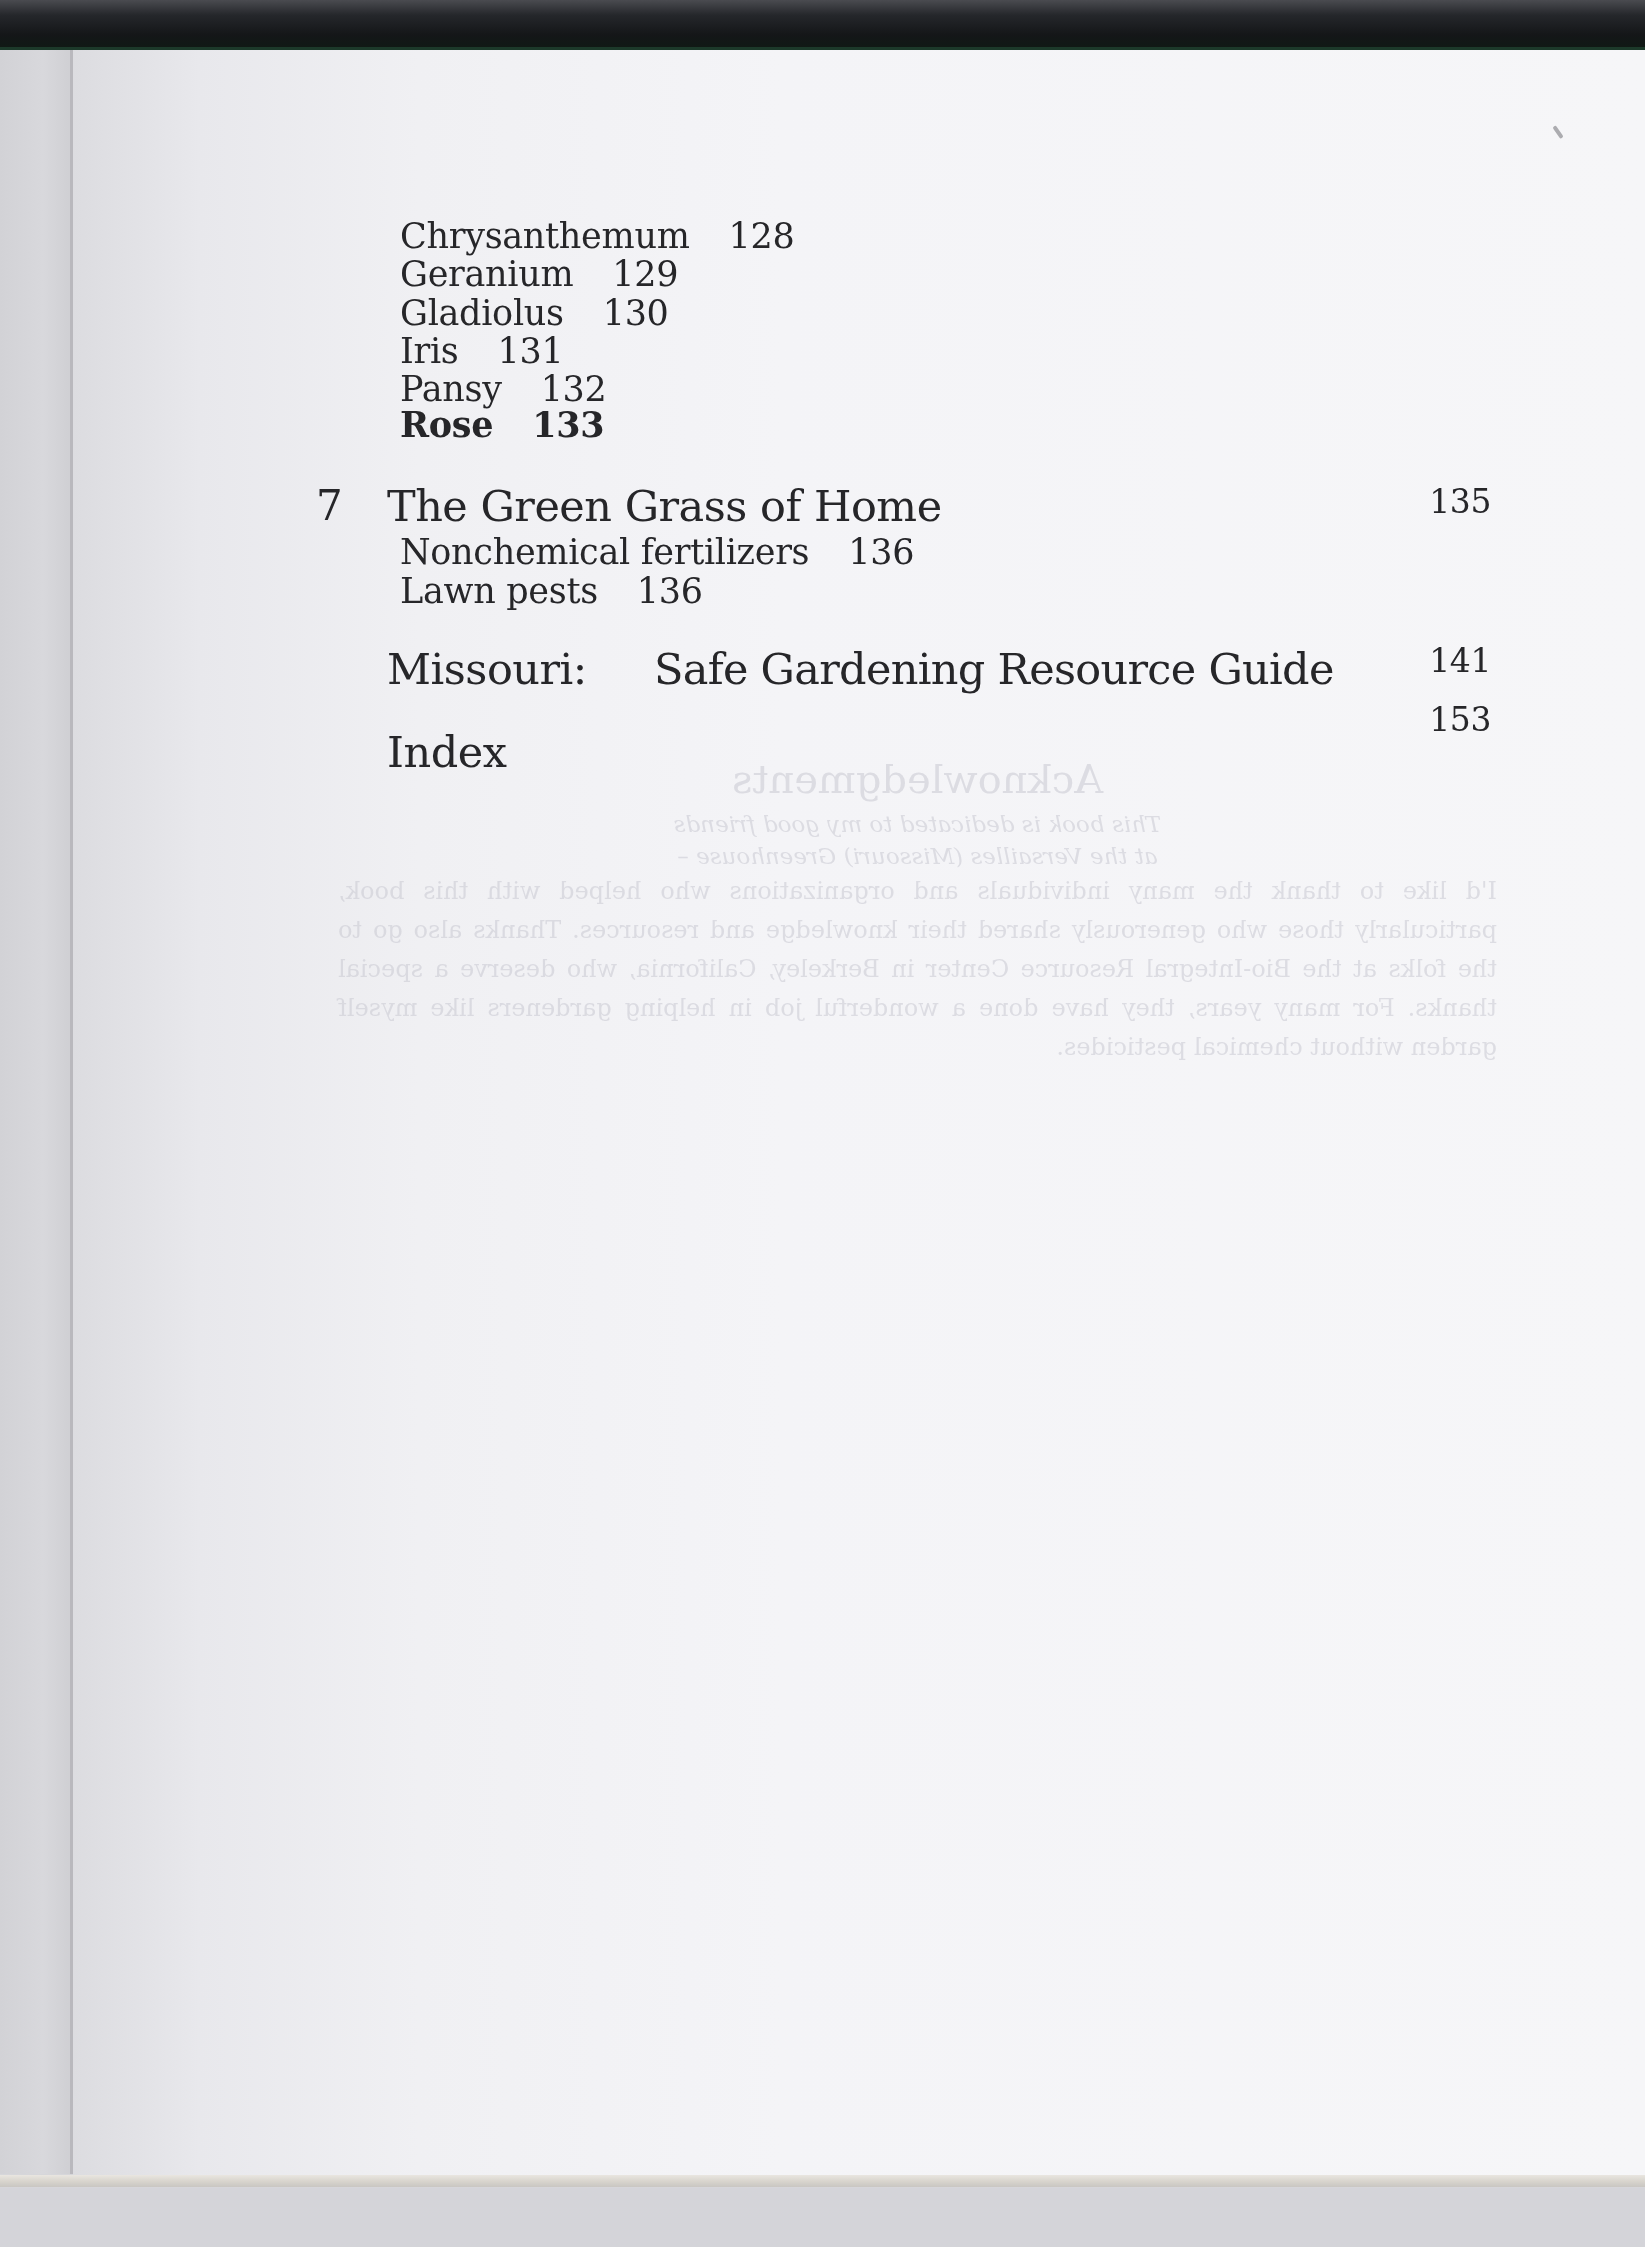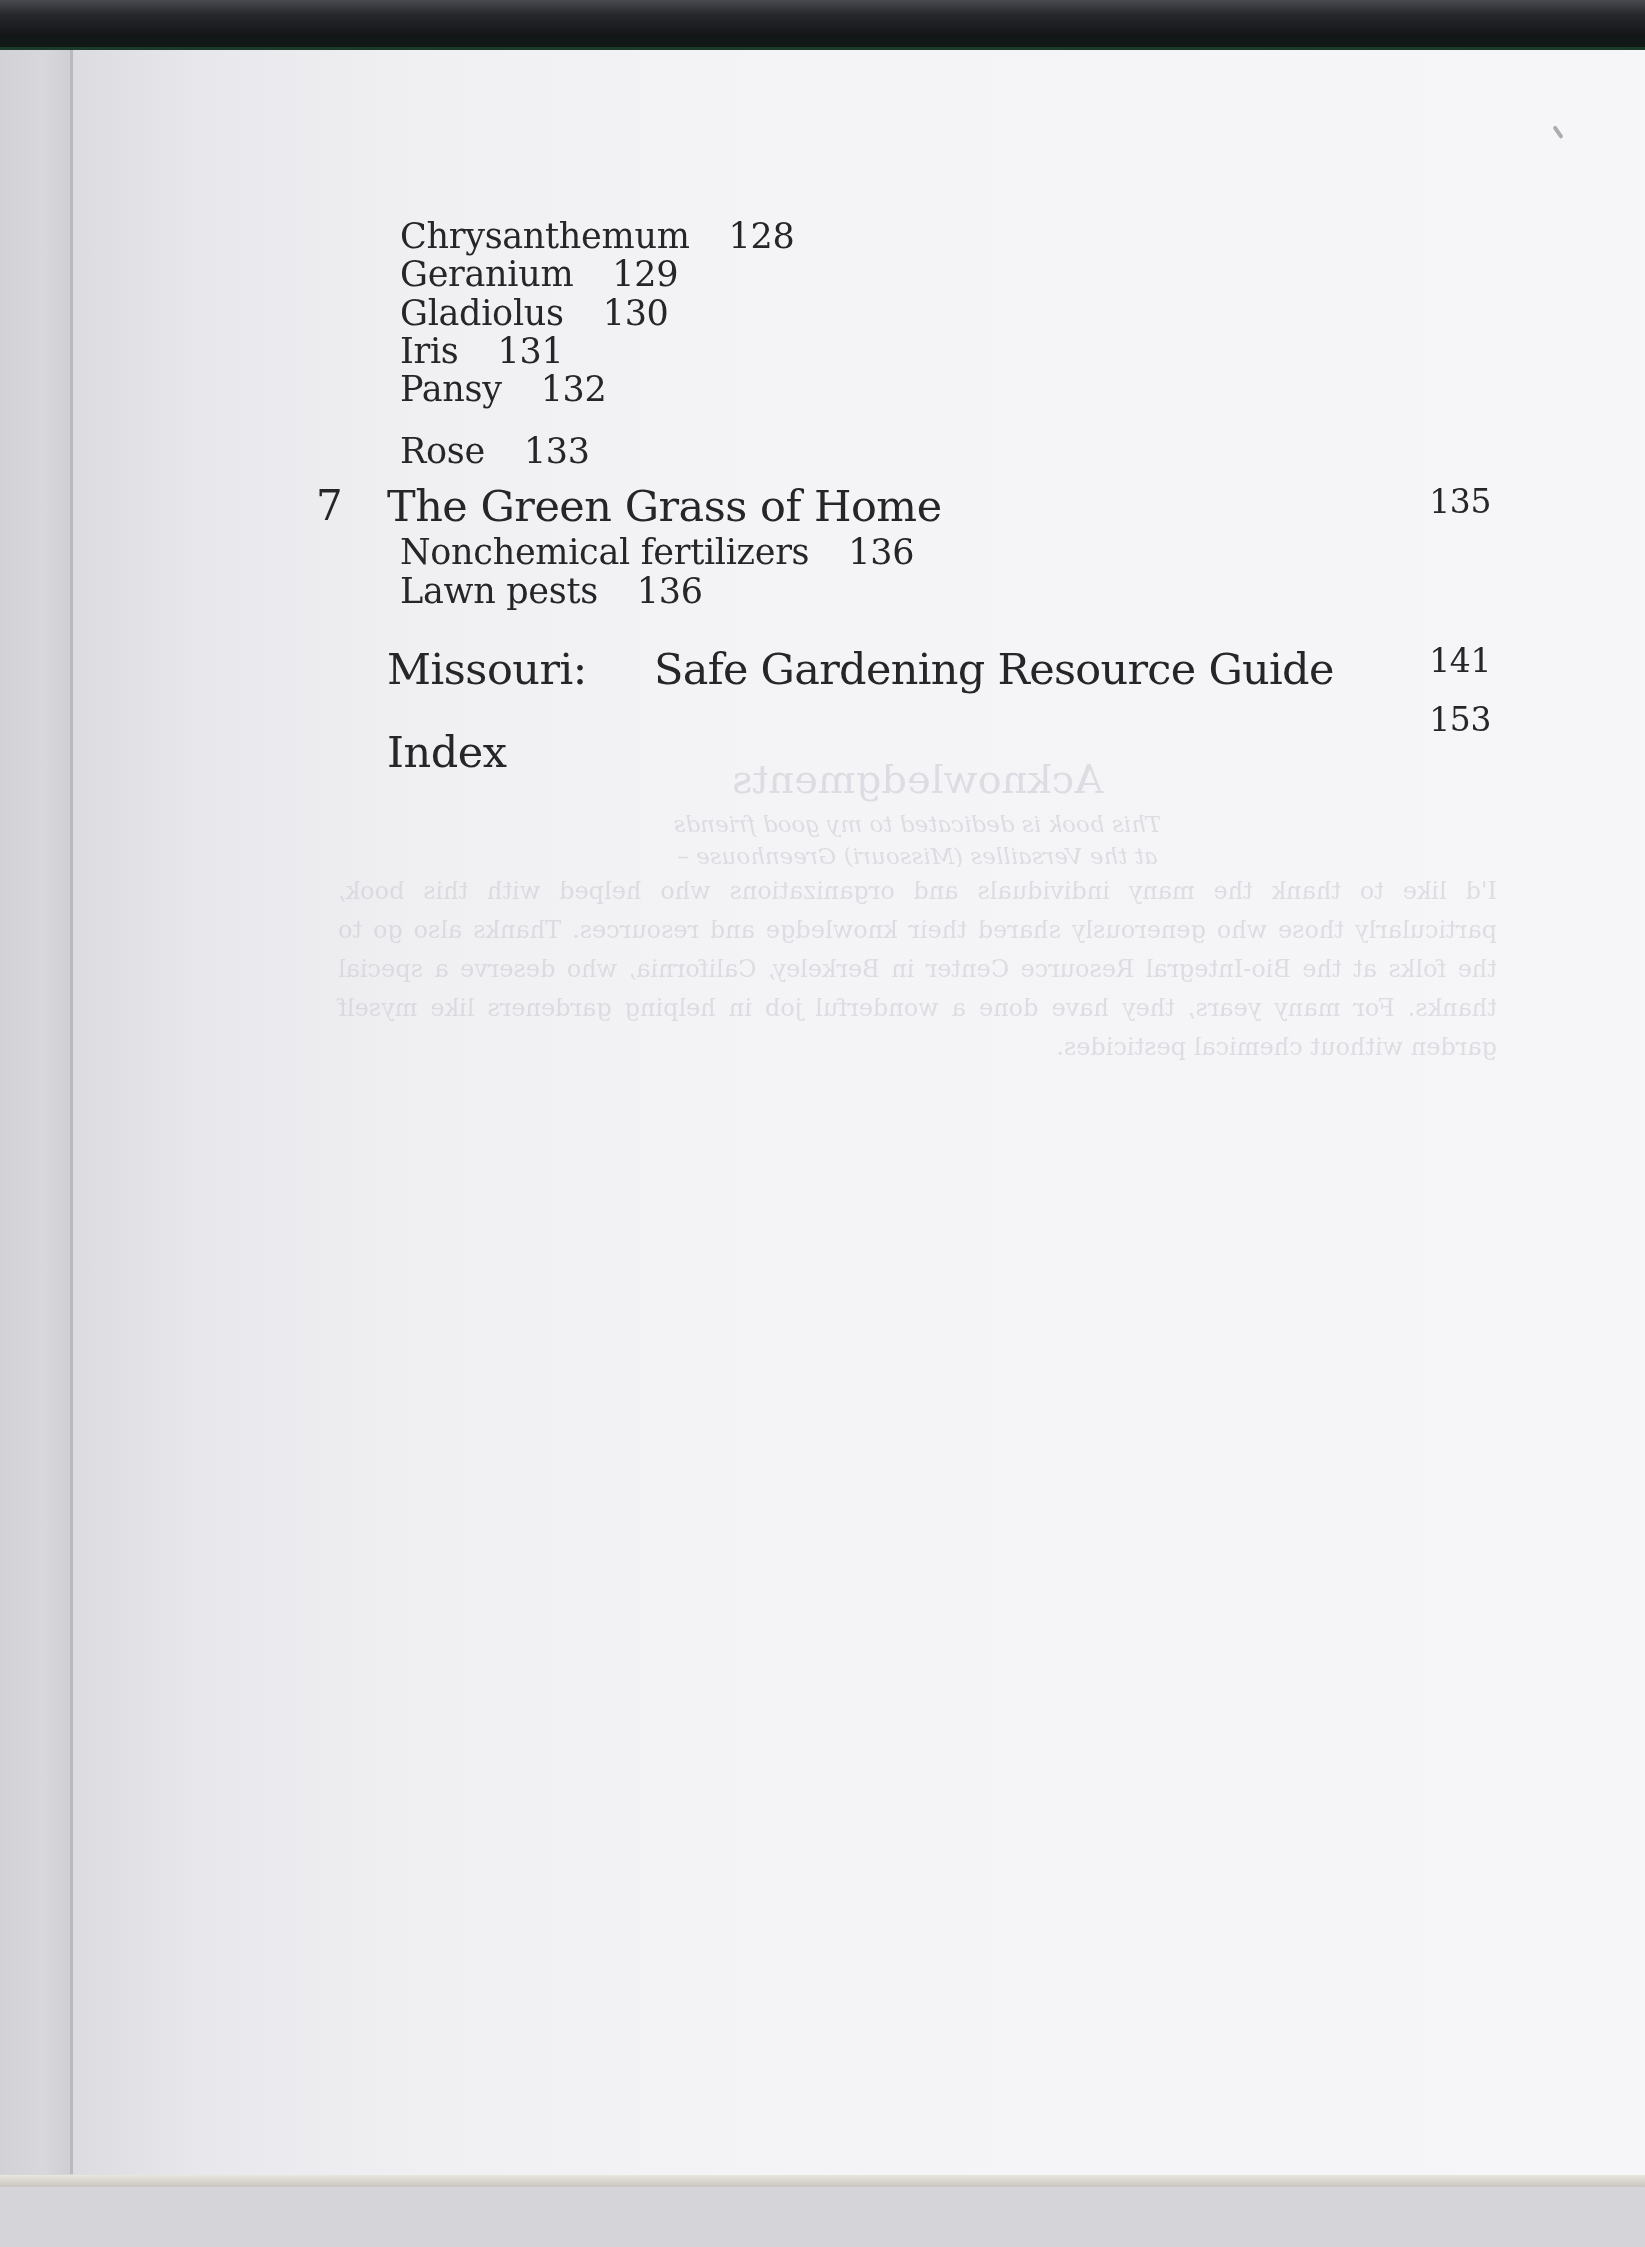--- a/index.html
+++ b/index.html
@@ -154,21 +154,21 @@
 </div>
 <div class="toc-text sub" style="top:296px;">
   <span>Gladiolus</span><span class="pg">130</span>
 </div>
 <div class="toc-text sub" style="top:334px;">
   <span>Iris</span><span class="pg">131</span>
 </div>
 <div class="toc-text sub" style="top:372px;">
   <span>Pansy</span><span class="pg">132</span>
 </div>
-<div class="toc-text sub" style="top:434px;">
+<div class="toc-text sub" style="top:407px;font-weight:bold;">
   <span>Rose</span><span class="pg">133</span>
 </div>
 
 <div class="toc-text chapter-num" style="top:485px;">7</div>
 <div class="toc-text chapter-title" style="top:485px;">The Green Grass of Home</div>
 <div class="toc-text right-num" style="top:485px;">135</div>
 
 <div class="toc-text sub" style="top:535px;">
   <span>Nonchemical fertilizers</span><span class="pg">136</span>
 </div>

